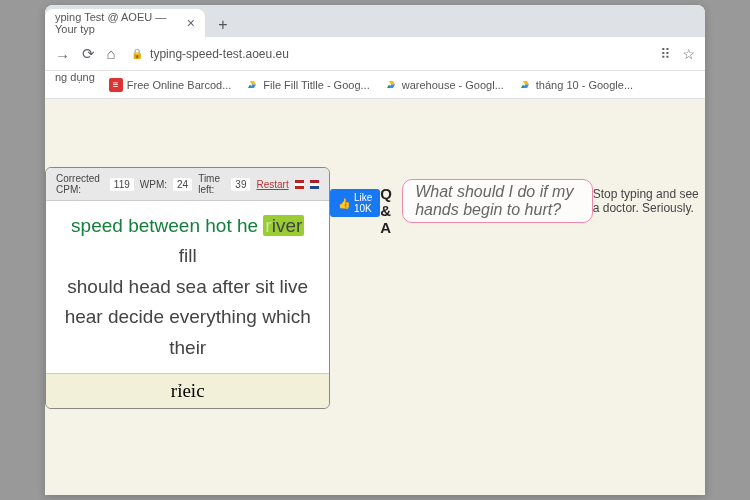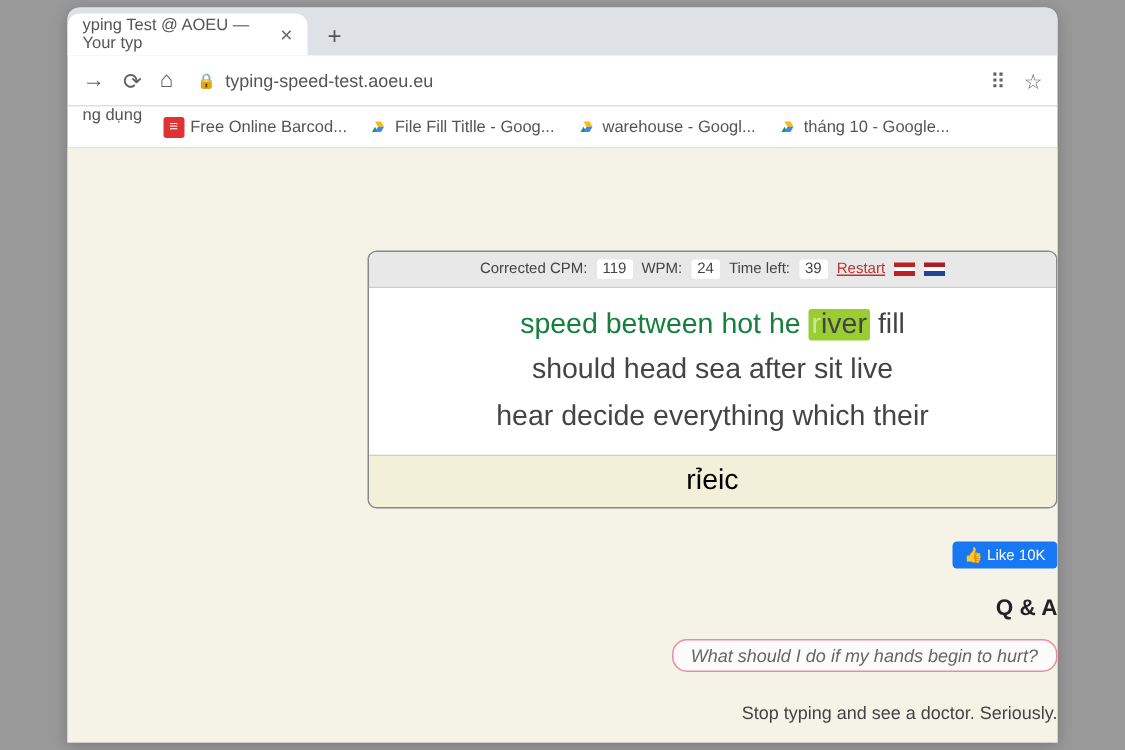--- a/index.html
+++ b/index.html
@@ -10,35 +10,35 @@
 .tabx{margin-left:auto;color:#666;font-size:14px;cursor:pointer}
 .newtab{width:24px;height:24px;display:flex;align-items:center;justify-content:center;color:#555;font-size:16px;margin-left:6px;cursor:pointer}
 .toolbar{height:34px;display:flex;align-items:center;padding:0 10px;gap:12px;border-bottom:1px solid #e0e0e0}
 .navbtn{color:#5f6368;cursor:pointer;font-size:15px}
 .urlbar{flex:1;display:flex;align-items:center;gap:6px;font-size:12px;color:#555;padding:0 4px}
 .lock{font-size:10px}
 .tbicon{color:#5f6368;cursor:pointer;font-size:14px}
 .bookmarks{height:28px;display:flex;padding:0 10px;gap:14px;font-size:11px;color:#555;border-bottom:1px solid #e0e0e0}
 .bm{display:flex;align-items:center;gap:4px;cursor:pointer}
 .bmicon{width:14px;height:14px;display:inline-flex;align-items:center;justify-content:center;font-size:10px}
-.page{background:#f5f3e8;height:396px;padding:68px 0 0;display:flex;flex-direction:column;align-items:flex-end}
+.page{background:#f5f3e8;height:396px;padding:68px 0 0;display:flex;flex-direction:row;align-items:flex-start}
 .typebox{width:460px;border:1px solid #888;border-radius:6px;background:#fff}
 .stats{background:#e8e8e8;border-radius:6px 6px 0 0;padding:5px 10px;font-size:10px;color:#444;display:flex;align-items:center;justify-content:center;gap:6px;border-bottom:1px solid #ccc}
 .stats .v{background:#fff;padding:1px 4px;border-radius:2px}
 .stats .restart{color:#b33;text-decoration:underline;cursor:pointer}
 .flag{width:14px;height:9px;display:inline-block}
 .words{padding:10px 14px;font-family:'Courier New',monospace;font-size:19px;color:#444;text-align:center;line-height:1.6}
 .words .b{color:#15803d}
 .words .c{background:#9acd32;color:#444;padding:0 2px;border-radius:2px}
 .words .cf{color:#cde89a}
 .inputrow{border-top:1px solid #ccc;padding:6px;text-align:center;background:#f2f0d8;border-radius:0 0 6px 6px}
-.inputrow input{border:none;background:transparent;font-family:Liberation Sans, sans-serif;font-size:19px;text-align:center;width:100%;outline:none}
+.inputrow input{border:none;background:transparent;font-family:Liberation Serif, serif;font-size:19px;text-align:center;width:100%;outline:none}
 .like{margin-top:22px;background:#1877f2;color:#fff;font-size:10px;padding:3px 8px;border-radius:3px;display:flex;align-items:center;gap:3px;cursor:pointer}
 .qa{margin-top:18px;font-size:15px;font-weight:bold;color:#222}
-.q{margin-top:12px;font-style:italic;color:#666;font-size:12px;border:1px solid #e8a;border-radius:10px;padding:3px 12px;background:#fefbfb}
+.q{margin-top:12px;font-style:italic;color:#666;font-size:16px;border:1px solid #e8a;border-radius:10px;padding:3px 12px;background:#fefbfb}
 .a{margin-top:20px;font-size:12px;color:#444}
 .dricon{width:14px;height:12px}
 </style>
 </head>
 <body>
 
 <div class="window">
  <div class="tabbar">
   <div class="tab">
    <span>yping Test @ AOEU — Your typ</span>

